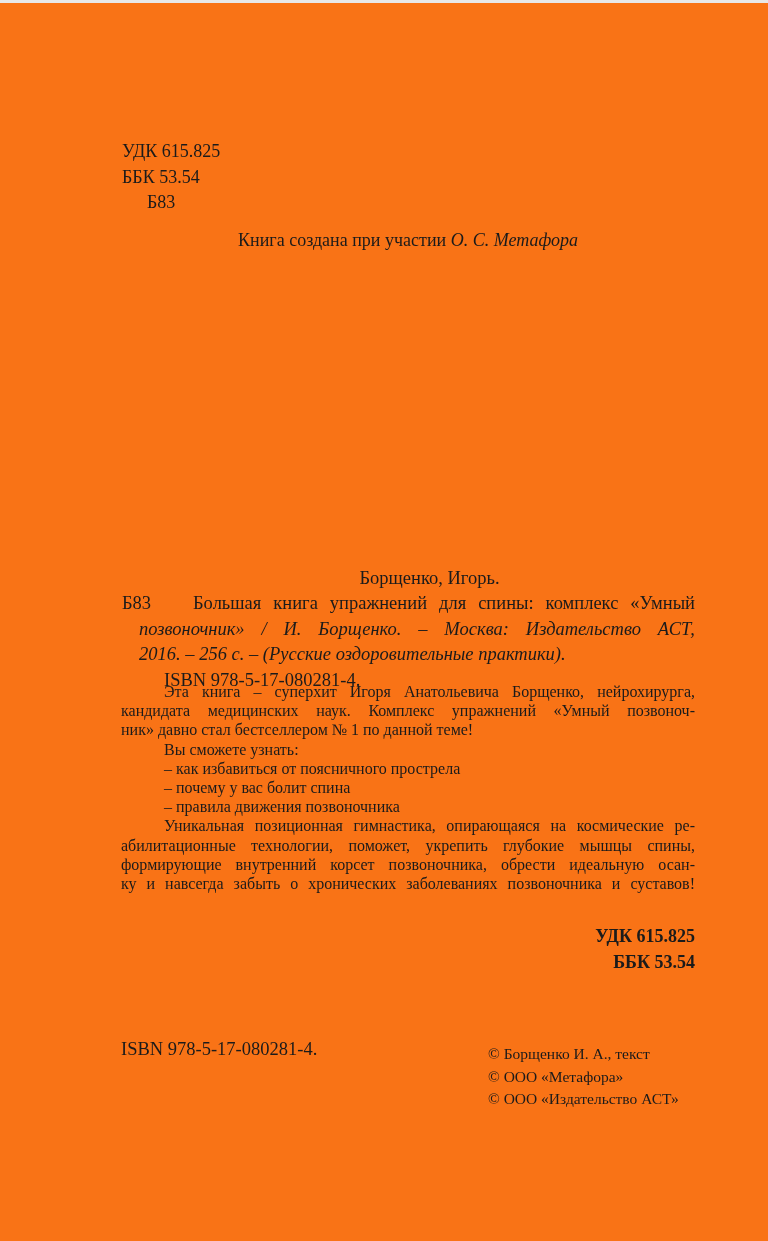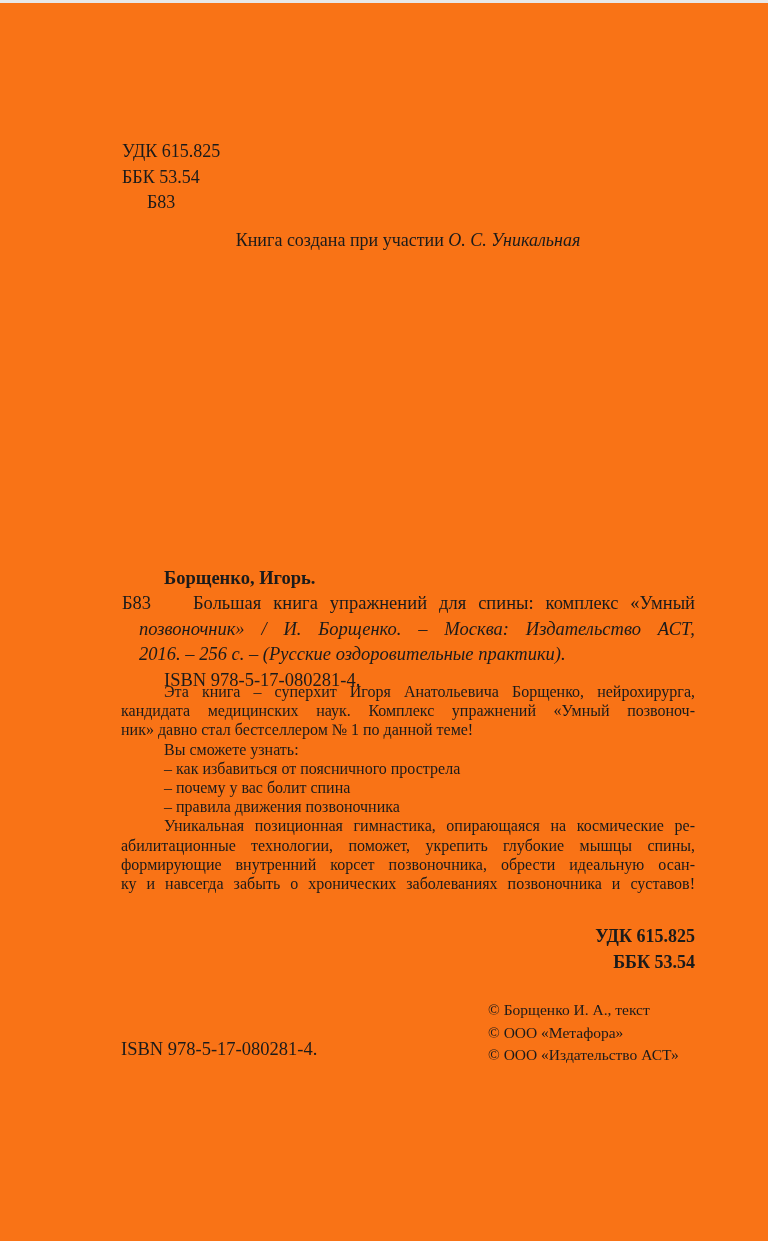--- a/index.html
+++ b/index.html
@@ -14,49 +14,49 @@
   }
   .abs{position:absolute;}
   
   .top-codes{left:122px;top:136px;font-size:18px;line-height:25.5px;}
   .top-codes .code-indent{padding-left:25px;}
   
   .participation{left:121px;top:227px;width:574px;text-align:center;font-size:18px;}
   .participation .it{font-style:italic;}
   
   .catalog{left:121px;top:563px;width:574px;font-size:18.5px;line-height:25.4px;}
-  .catalog .author{font-weight:bold;padding-left:43px;}
+  .catalog .author{font-weight:normal;padding-left:43px;text-align:center;}
   .catalog .card-label{position:absolute;left:1px;top:25.4px;}
   .catalog .l-first{padding-left:72px;}
   .catalog .l-cont{padding-left:18px;font-style:italic;}
   .catalog .l-isbn{padding-left:43px;}
   
   .annotation{left:121px;top:679px;width:574px;font-size:16px;line-height:19.2px;}
   .annotation .ind{padding-left:43px;}
   
   .j{text-align:justify;text-align-last:justify;}
   
   .codes-right{left:121px;top:921px;width:574px;text-align:right;font-weight:bold;font-size:18px;line-height:25.5px;}
   
   .footer-isbn{left:121px;top:1036px;font-size:18.5px;}
-  .footer-copy{left:488px;top:996px;font-size:15.5px;line-height:22.6px;}
+  .footer-copy{left:488px;top:1040px;font-size:15.5px;line-height:22.6px;}
 </style>
 </head>
 <body>
 
 <div class="page">
 
   <div class="abs top-codes">
     <div>УДК 615.825</div>
     <div>ББК 53.54</div>
     <div class="code-indent">Б83</div>
   </div>
 
   <div class="abs participation">
-    <span>Книга создана при участии </span><span class="it">О. С. Уникальная</span>
+    <span>Книга создана при участии </span><span class="it">О. С. Метафора</span>
   </div>
 
   <div class="abs catalog">
     <div class="author">Борщенко, Игорь.</div>
     <div class="card-label">Б83</div>
     <div class="l-first j">Большая книга упражнений для спины: комплекс «Умный</div>
     <div class="l-cont j">позвоночник» / И. Борщенко. – Москва: Издательство АСТ,</div>
     <div class="l-cont">2016.  – 256 с. – (Русские оздоровительные практики).</div>
     <div class="l-isbn">ISBN 978-5-17-080281-4.</div>
   </div>

